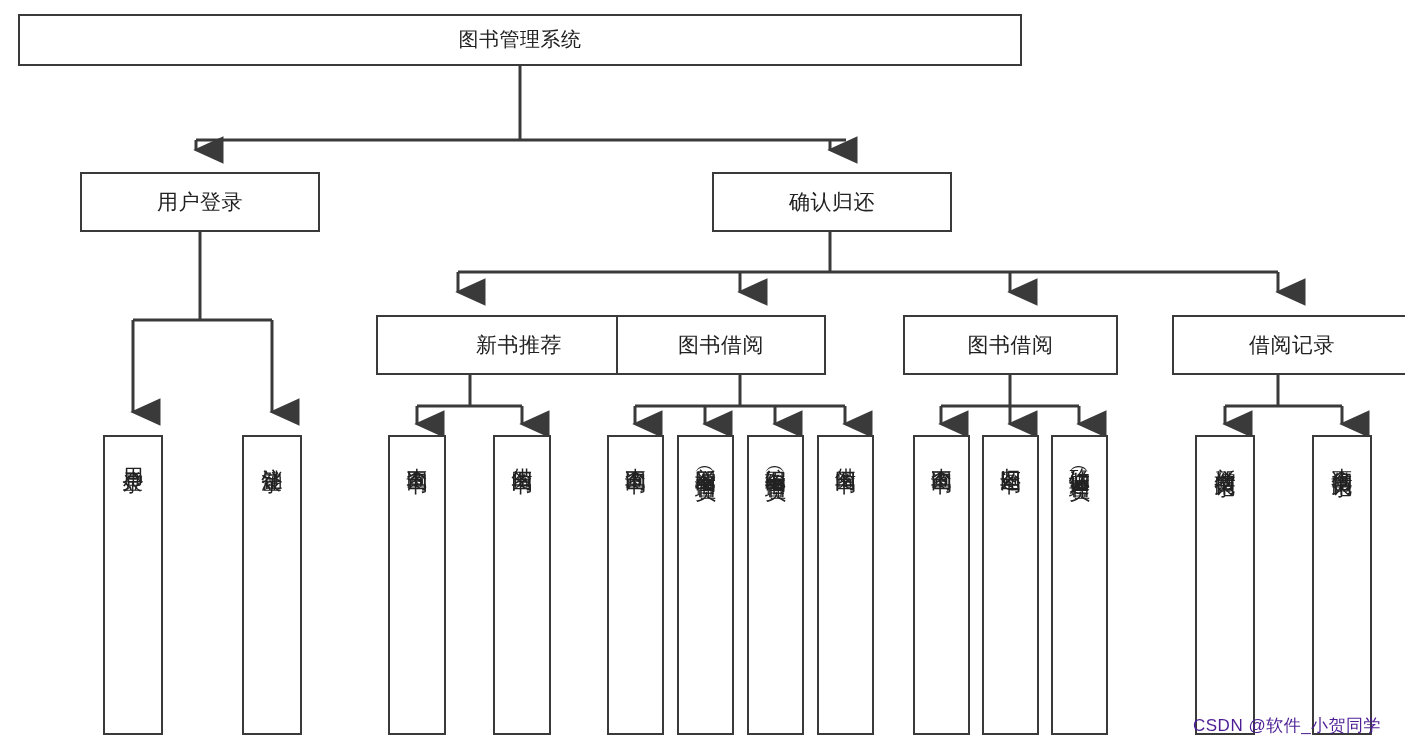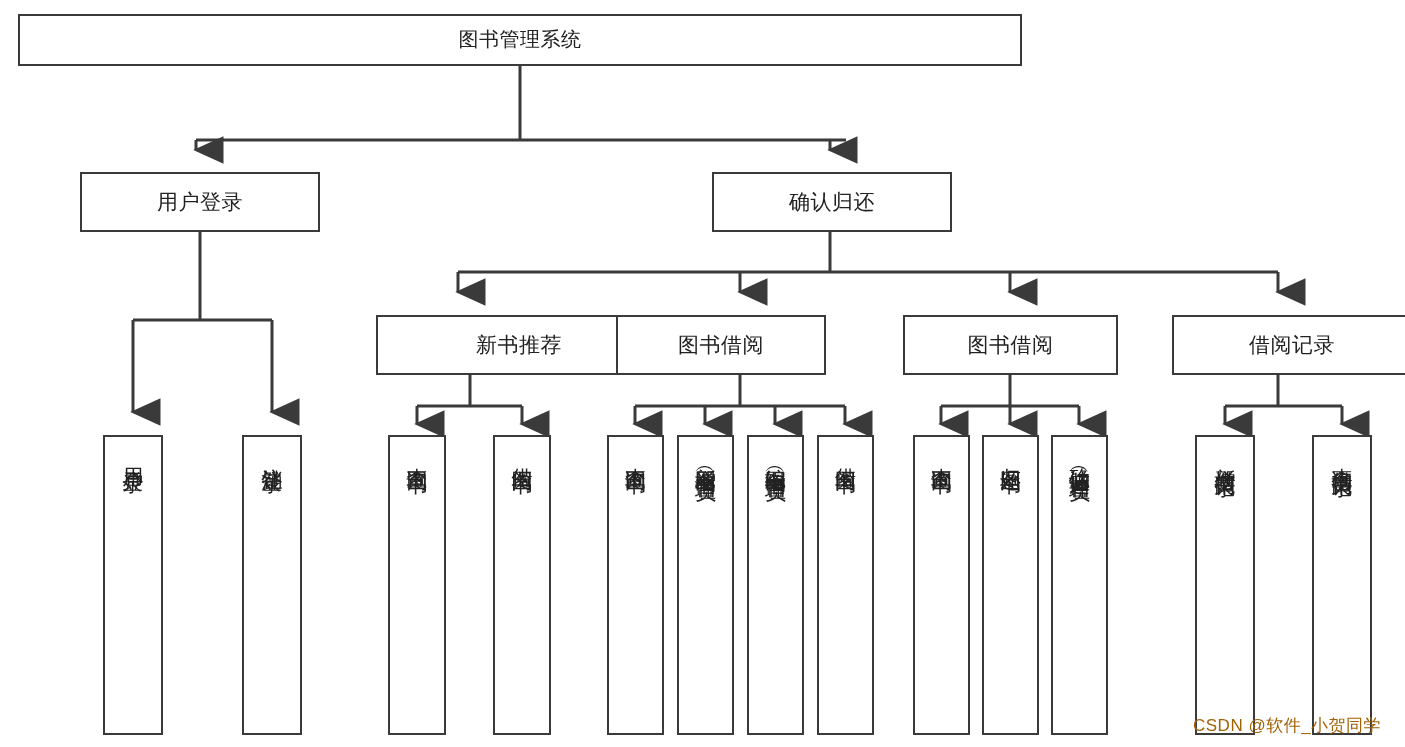--- a/index.html
+++ b/index.html
@@ -58,21 +58,21 @@
     max-height: 278px;
   }
   .node-vertical.tall-text .node-label {
     max-height: 285px;
   }
   #watermark {
     position: absolute;
     left: 1193px;
     top: 714px;
     font-size: 17px;
-    color: #a16207;
+    color: #4c1d95;
     white-space: nowrap;
     z-index: 5;
     letter-spacing: 0.5px;
   }
 </style>
 </head>
 <body>
 
 <div id="diagram-root">
 

